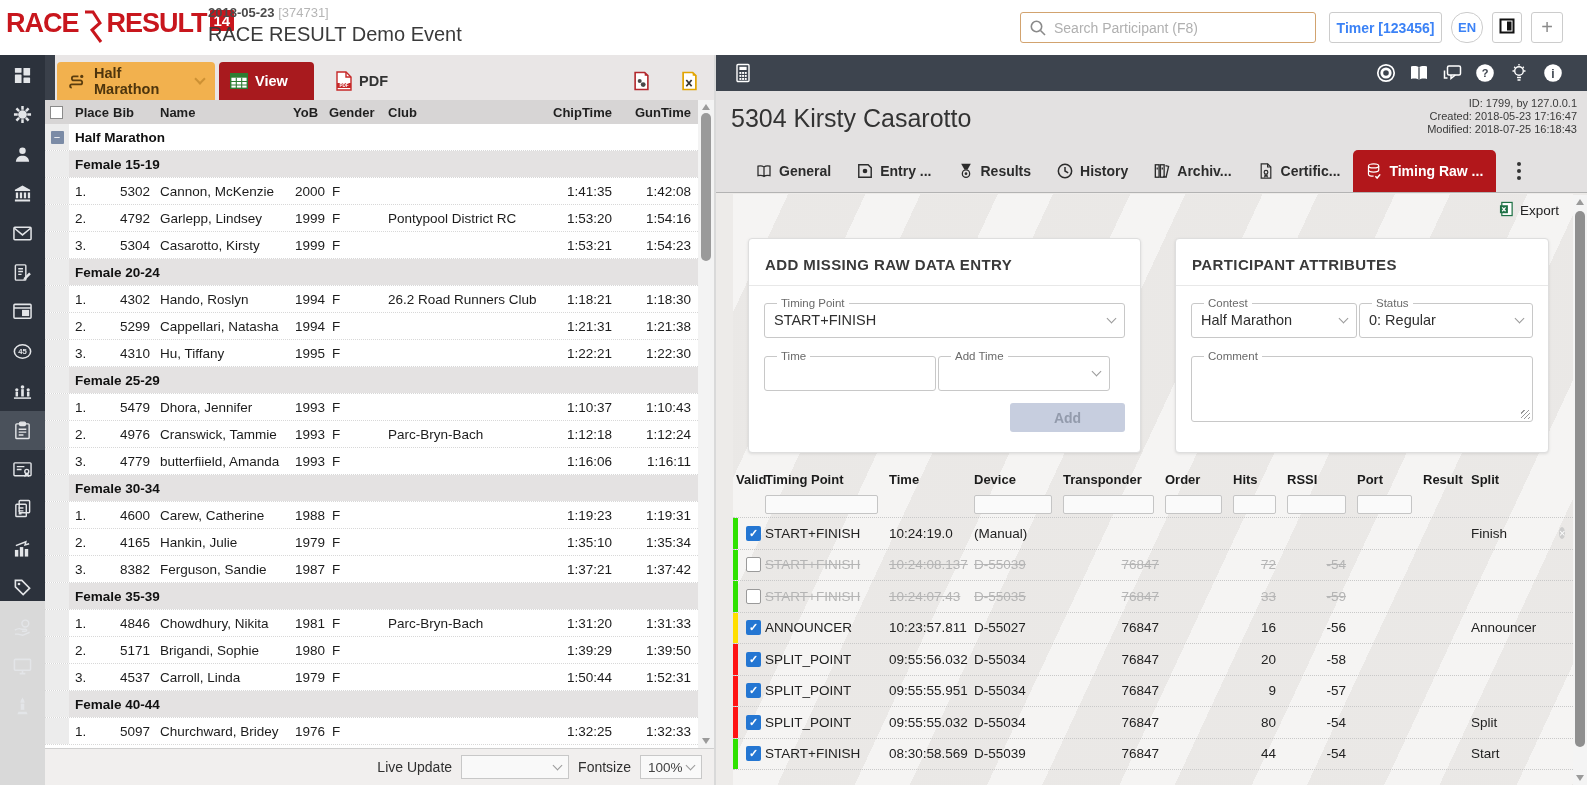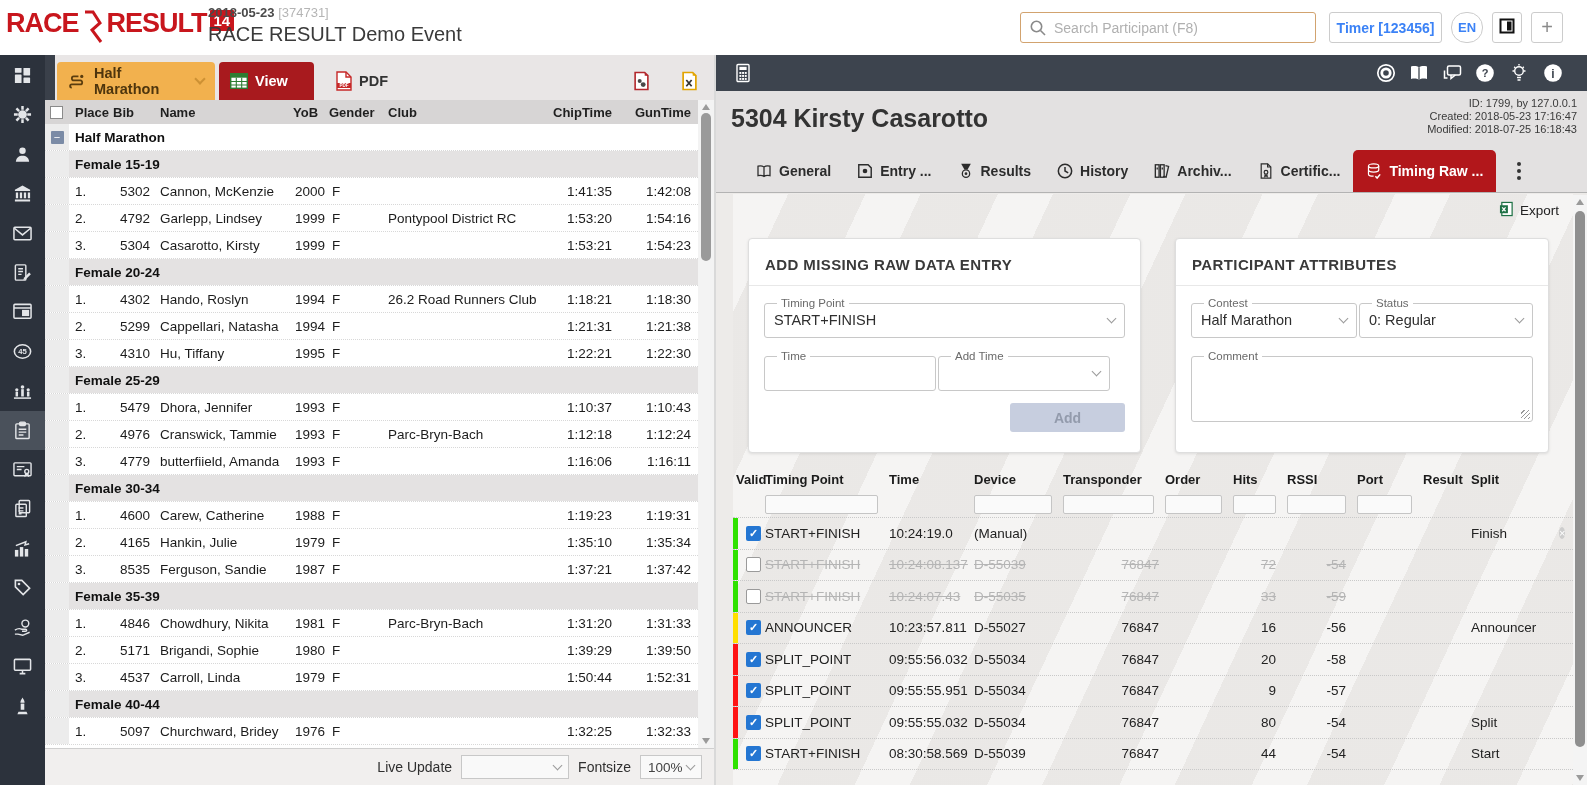--- a/index.html
+++ b/index.html
@@ -26,21 +26,21 @@
   .search-ic { position:absolute; left:8px; top:6px; color:#888; }
   .hbtn { position:absolute; top:12px; height:31px; border:1px solid #ccc; border-radius:3px;
           background:#fff; color:#3b82f6; font-weight:700; font-size:14px; display:flex;
           align-items:center; justify-content:center; cursor:pointer; font-family:inherit; }
   #btn-timer { left:1329px; width:113px; }
   #btn-lang  { left:1451px; width:32px; font-size:13px;border-radius:15px; }
   #btn-contrast { left:1492px; width:30px; }
   #btn-plus  { left:1531px; width:32px; font-size:20px; color:#8a8a8a; font-weight:400; }
 
   
-  .sidebar { position:absolute; top:55px; left:0; width:45px; height:730px; background:#2c323c; z-index:4; }
+  .sidebar { position:absolute; top:55px; left:0; width:45px; height:546px; background:#2c323c; z-index:4; }
   .sb-item { position:absolute; left:0; width:45px; height:39px; display:flex; align-items:center;
              justify-content:center; color:#e3e5e8; cursor:pointer; }
   .sb-item.selected { background:#4a515b; }
   .sb-item svg { width:19px; height:19px; display:block; }
 
   
   .left-panel { position:absolute; top:55px; left:45px; width:669px; height:730px; background:#fdfdfd; }
   .lp-tabbar { position:absolute; top:0; left:0; right:0; height:45px; background:#e9e6e6; }
   .lp-tabbar::before { content:''; position:absolute; left:0; top:0; bottom:0; width:10px; background:#3a404a; }
   .tab { position:absolute; bottom:0; height:38px; display:flex; align-items:center; gap:7px;
@@ -93,21 +93,21 @@
   .w108 { width:108px; } .w62 { width:62px; }
   .chev { width:7px; height:7px; border-right:1.5px solid #9a9a9a; border-bottom:1.5px solid #9a9a9a;
           transform:rotate(45deg); margin-top:-3px; flex:none; }
 
   
   .right-panel { position:absolute; top:55px; left:716px; width:871px; height:730px; background:#edebe9; }
   .rp-toolbar { position:absolute; top:0; left:0; right:0; height:36px; background:#3d444e; color:#fff; }
   .rp-tool { position:absolute; top:8px; cursor:pointer; color:#fff; }
   .rp-tool svg { width:20px; height:20px; display:block; }
   .rp-head { position:absolute; top:36px; left:0; right:0; height:60px; background:#e3e1e1; }
-  .rp-title { position:absolute; left:15px; top:13px; font-size:25px; font-weight:700; color:#333; }
+  .rp-title { position:absolute; left:15px; top:13px; font-size:25px; font-weight:400; color:#333; }
   .rp-meta { position:absolute; right:10px; top:6px; text-align:right; font-size:11px; color:#3a3a3a; line-height:13px; }
   .rp-tabs { position:absolute; top:96px; left:0; right:0; height:42px; background:#e3e1e1;
              border-bottom:1px solid #b3b3b3; display:flex; align-items:flex-end; padding-left:27px; }
   .tabs-holder { display:flex; align-items:flex-end; height:42px; }
   .rtab { display:flex; align-items:center; gap:7px; height:42px; padding:0 13px; font-size:14px;
           font-weight:700; color:#2c2c2c; cursor:pointer; white-space:nowrap; }
   .rtab svg { width:16px; height:16px; display:block; }
   .rtab.active { background:#b2171b; color:#fff; border-radius:5px 5px 0 0; }
   .dots { width:26px; height:42px; display:flex; flex-direction:column; align-items:center;
           justify-content:center; gap:3px; cursor:pointer; margin-left:10px; }
@@ -571,21 +571,21 @@
           <div class="c-name">Hankin, Julie</div>
           <div class="c-yob">1979</div>
           <div class="c-gender">F</div>
           <div class="c-club"></div>
           <div class="c-chip">1:35:10</div>
           <div class="c-gun">1:35:34</div>
         </div>
         <div class="lt-row">
           <div class="gutter"></div>
           <div class="c-place">3.</div>
-          <div class="c-bib">8535</div>
+          <div class="c-bib">8382</div>
           <div class="c-name">Ferguson, Sandie</div>
           <div class="c-yob">1987</div>
           <div class="c-gender">F</div>
           <div class="c-club"></div>
           <div class="c-chip">1:37:21</div>
           <div class="c-gun">1:37:42</div>
         </div>
         <div class="lt-row group">
           <div class="gutter"></div>
           <div class="glabel">Female 35-39</div>

